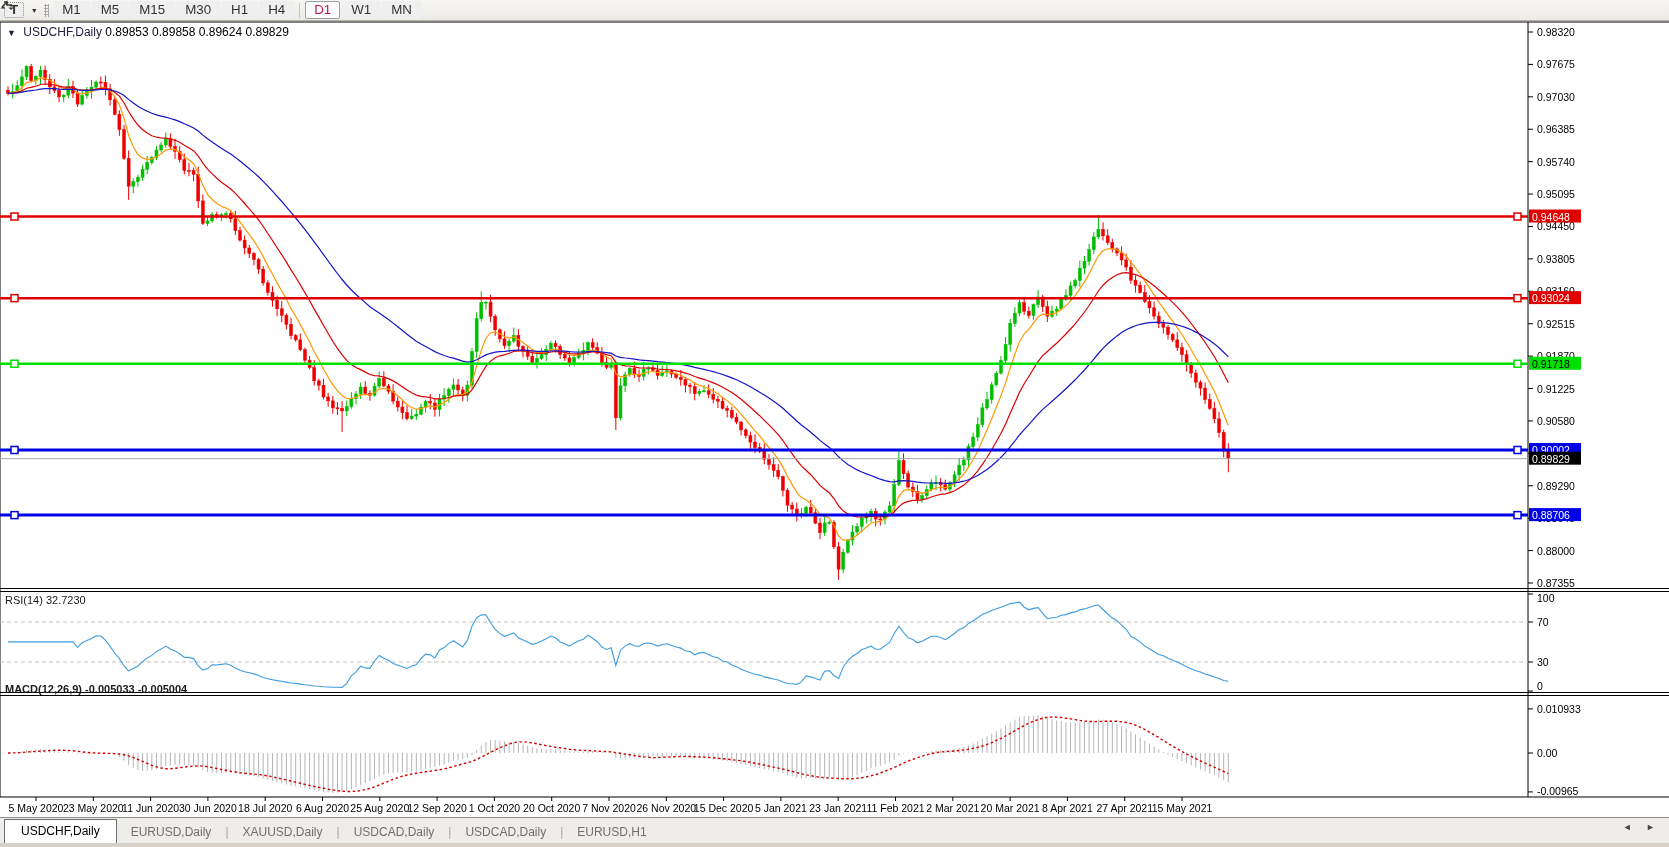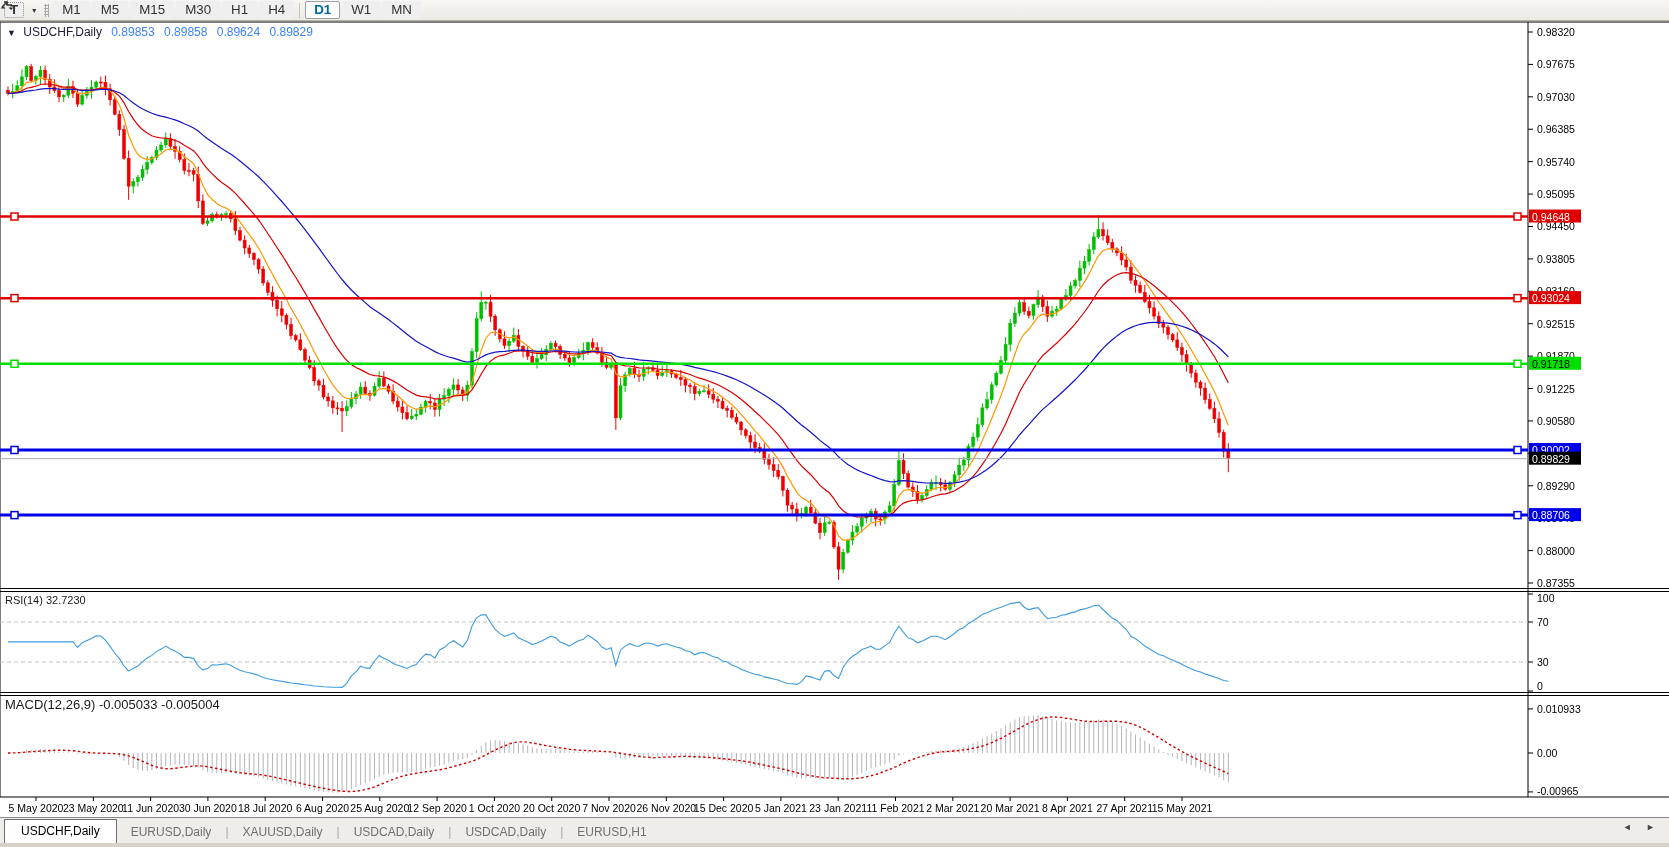--- a/index.html
+++ b/index.html
@@ -4,31 +4,31 @@
 <style>
   html,body{margin:0;padding:0;background:#FFFFFF;width:1669px;height:847px;overflow:hidden;
     font-family:"Liberation Sans",sans-serif;-webkit-font-smoothing:antialiased;}
   #stage{position:relative;width:1669px;height:847px;background:#FFFFFF;}
   
   #toolbar{position:absolute;top:0;left:0;width:1669px;height:20px;background:linear-gradient(#F7F6F3,#ECEAE5);
     border-bottom:1px solid #B8B4AA;display:flex;align-items:center;font-size:11px;color:#222;z-index:5;}
   .grip{width:5px;height:13px;margin:0 3px;background-image:radial-gradient(#A9A9A9 1px,transparent 1.2px);
     background-size:3px 3px;}
   .tbtn{padding:1px 8px;margin:0 1px;border:1px solid transparent;border-radius:2px;color:#333;cursor:default;line-height:14px;}
-  .tbtn.active{background:#FDFDFB;border:1px solid #9AA0A8;color:#0369a1;font-weight:bold;}
+  .tbtn.active{background:#FDFDFB;border:1px solid #9AA0A8;color:#be185d;}
   .tbtn.tool{border:1px dotted #8A8A8A;padding:0 5px;margin-left:4px;font-weight:bold;}
   .tsep{width:1px;height:15px;background:#C8C6C0;margin:0 4px;}
   .icon-btn{display:flex;align-items:center;padding:1px 3px;margin:0 2px;}
   .dd{font-size:8px;color:#333;margin-left:2px;}
   
   .overlay{position:absolute;z-index:3;white-space:nowrap;}
   #chart-title{top:25px;left:7px;font-size:12px;color:#1C1C3C;}
-  #chart-title .num{margin-left:6px;color:#3b82f6;}
+  #chart-title .num{color:#000000;}
   #rsi-label{top:594px;left:5px;font-size:11px;color:#1A1A1A;}
-  #macd-label{top:697px;left:5px;font-size:13px;color:#1A1A1A;}
+  #macd-label{top:683px;left:5px;font-size:11px;color:#1A1A1A;font-weight:bold;}
   svg{position:absolute;top:0;left:0;z-index:1;}
   svg text{font-family:"Liberation Sans",sans-serif;font-size:10.5px;fill:#000;}
   
   #tabbar{position:absolute;top:817px;left:0;width:1669px;height:26px;background:#EFEDE9;
     border-top:1px solid #8A8A8A;display:flex;align-items:flex-end;z-index:5;font-size:12px;}
   .tab{padding:4px 14px 5px 14px;color:#6F6F6F;cursor:default;}
   .tab.active{background:#FFFFFF;border:1px solid #6E6E6E;border-bottom:none;color:#000;margin-left:4px;
     padding:4px 16px 6px 16px;}
   .tabdiv{color:#A8A8A8;padding:4px 0 5px 0;}
   #tab-scroll{position:absolute;right:8px;top:822px;z-index:6;font-size:9px;color:#444;letter-spacing:6px;}

